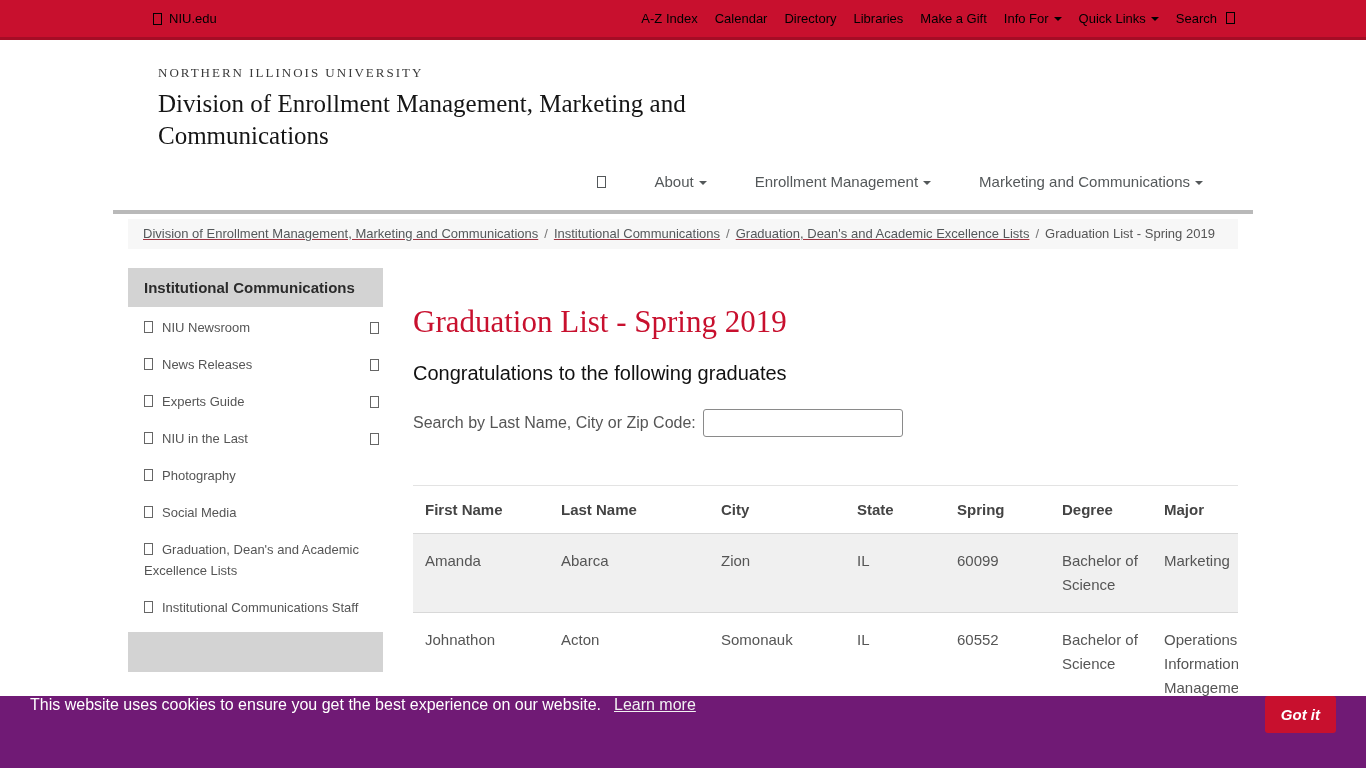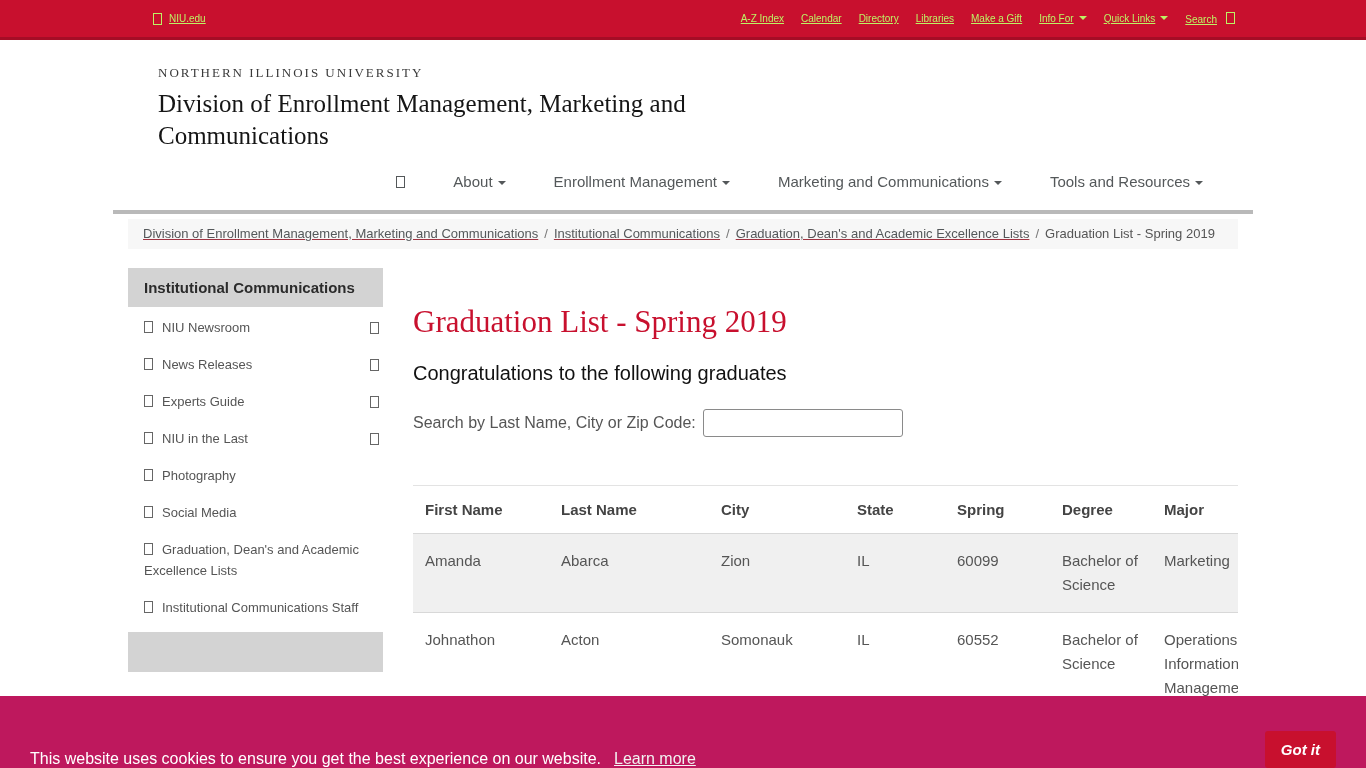--- a/index.html
+++ b/index.html
@@ -9,21 +9,21 @@
     background:#ffffff;
     font-family:"Liberation Sans", sans-serif;
     color:#333;
   }
   
   .topbar {
     background:#C8102E;
     border-bottom:3px solid #A50D26;
     height:40px;
     display:flex; align-items:center;
-    color:#bef264; font-size:10px;text-decoration:underline;
+    color:#000000; font-size:13px;
   }
   .topbar-inner {
     width:1140px; margin:0 auto;
     display:flex; align-items:center;
     padding:0 18px 0 40px;
   }
   .tb-site { display:flex; align-items:center; gap:7px; cursor:pointer; }
   .tb-right { margin-left:auto; display:flex; align-items:center; gap:17px; }
   .tb-link { cursor:pointer; white-space:nowrap; }
   .glyph-box {
@@ -113,22 +113,22 @@
     cursor:pointer;
   }
   table.grad td {
     padding:15px 12px; vertical-align:top; line-height:24px;
     border-bottom:1px solid #d8d8d8;
   }
   table.grad tr.striped td { background:#f0f0f0; }
   
   .cookie-banner {
     position:fixed; left:0; bottom:0; width:1366px; height:72px;
-    background:#be185d; color:#fff;
-    display:flex; align-items:flex-end;
+    background:#701a75; color:#fff;
+    display:flex; align-items:flex-start;
     padding:0 30px; font-size:16px; z-index:10;
   }
   .learn-more { color:#f2f2f2; text-decoration:underline; margin-left:13px; cursor:pointer; }
   .got-it {
     margin-left:auto;
     background:#C8102E; color:#fff;
     border:none; border-radius:3px;
     font-family:"Liberation Sans", sans-serif;
     font-weight:bold; font-size:15px;
     padding:10px 16px; cursor:pointer;font-style:italic;
@@ -161,21 +161,20 @@
   <div class="division">Division of Enrollment Management, Marketing and Communications</div>
 </div>
 
 <div class="nav-row" id="main-nav">
   <span class="nav-item">
     <span class="glyph-box"></span>
   </span>
 <span class="nav-item"><span>About</span><span class="caret"></span></span>
     <span class="nav-item"><span>Enrollment Management</span><span class="caret"></span></span>
     <span class="nav-item"><span>Marketing and Communications</span><span class="caret"></span></span>
-    <span class="nav-item"><span>Tools and Resources</span><span class="caret"></span></span>
   </div>
 
 <div class="bc-wrap">
   <div class="breadcrumb" id="breadcrumb"><span class="bc-link">Division of Enrollment Management, Marketing and Communications</span><span class="bc-sep">/</span><span class="bc-link">Institutional Communications</span><span class="bc-sep">/</span><span class="bc-link">Graduation, Dean's and Academic Excellence Lists</span><span class="bc-sep">/</span><span class="bc-current">Graduation List - Spring 2019</span></div>
 </div>
 
 <div class="layout">
 
   <div class="sidebar">
     <div class="sidebar-title">Institutional Communications</div>

